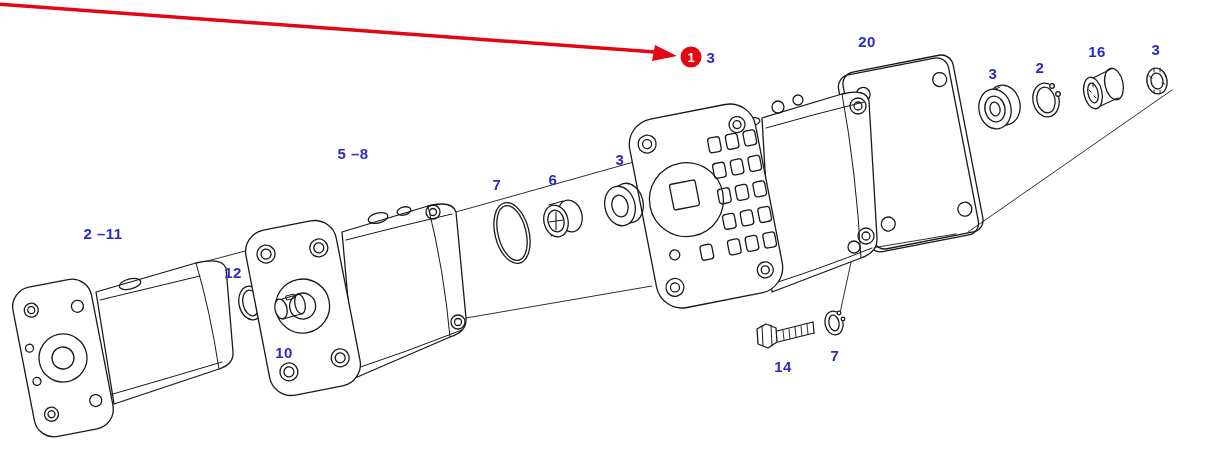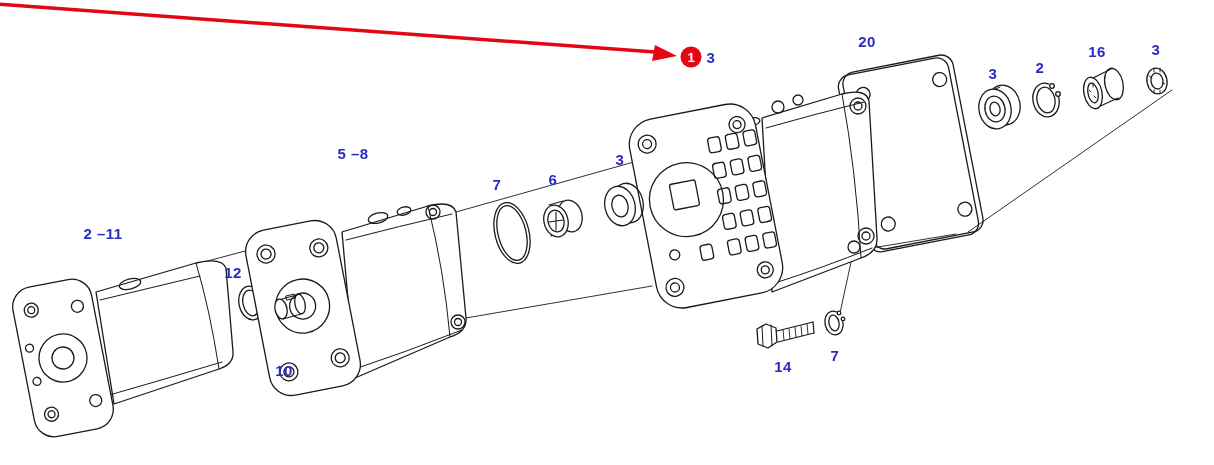--- a/index.html
+++ b/index.html
@@ -238,21 +238,21 @@
 
       <g>
         <line x1="-4" y1="4" x2="655" y2="52" stroke="#e30613" stroke-width="3.4"></line>
         <polygon points="677,56 652,61 655,45" fill="#e30613" stroke="none"></polygon>
       </g>
     </g>
   </svg>
 
   <div class="part-label" style="left:103px; top:233px">2 –11</div>
   <div class="part-label" style="left:233px; top:272px">12</div>
-  <div class="part-label" style="left:284px; top:370px">10</div>
+  <div class="part-label" style="left:284px; top:352px">10</div>
   <div class="part-label" style="left:353px; top:153px">5 –8</div>
   <div class="part-label" style="left:497px; top:184px">7</div>
   <div class="part-label" style="left:553px; top:179px">6</div>
   <div class="part-label" style="left:620px; top:159px">3</div>
   <div class="part-label" style="left:783px; top:366px">14</div>
   <div class="part-label" style="left:835px; top:355px">7</div>
   <div class="part-label" style="left:867px; top:41px">20</div>
   <div class="part-label" style="left:993px; top:73px">3</div>
   <div class="part-label" style="left:1040px; top:67px">2</div>
   <div class="part-label" style="left:1097px; top:51px">16</div>

